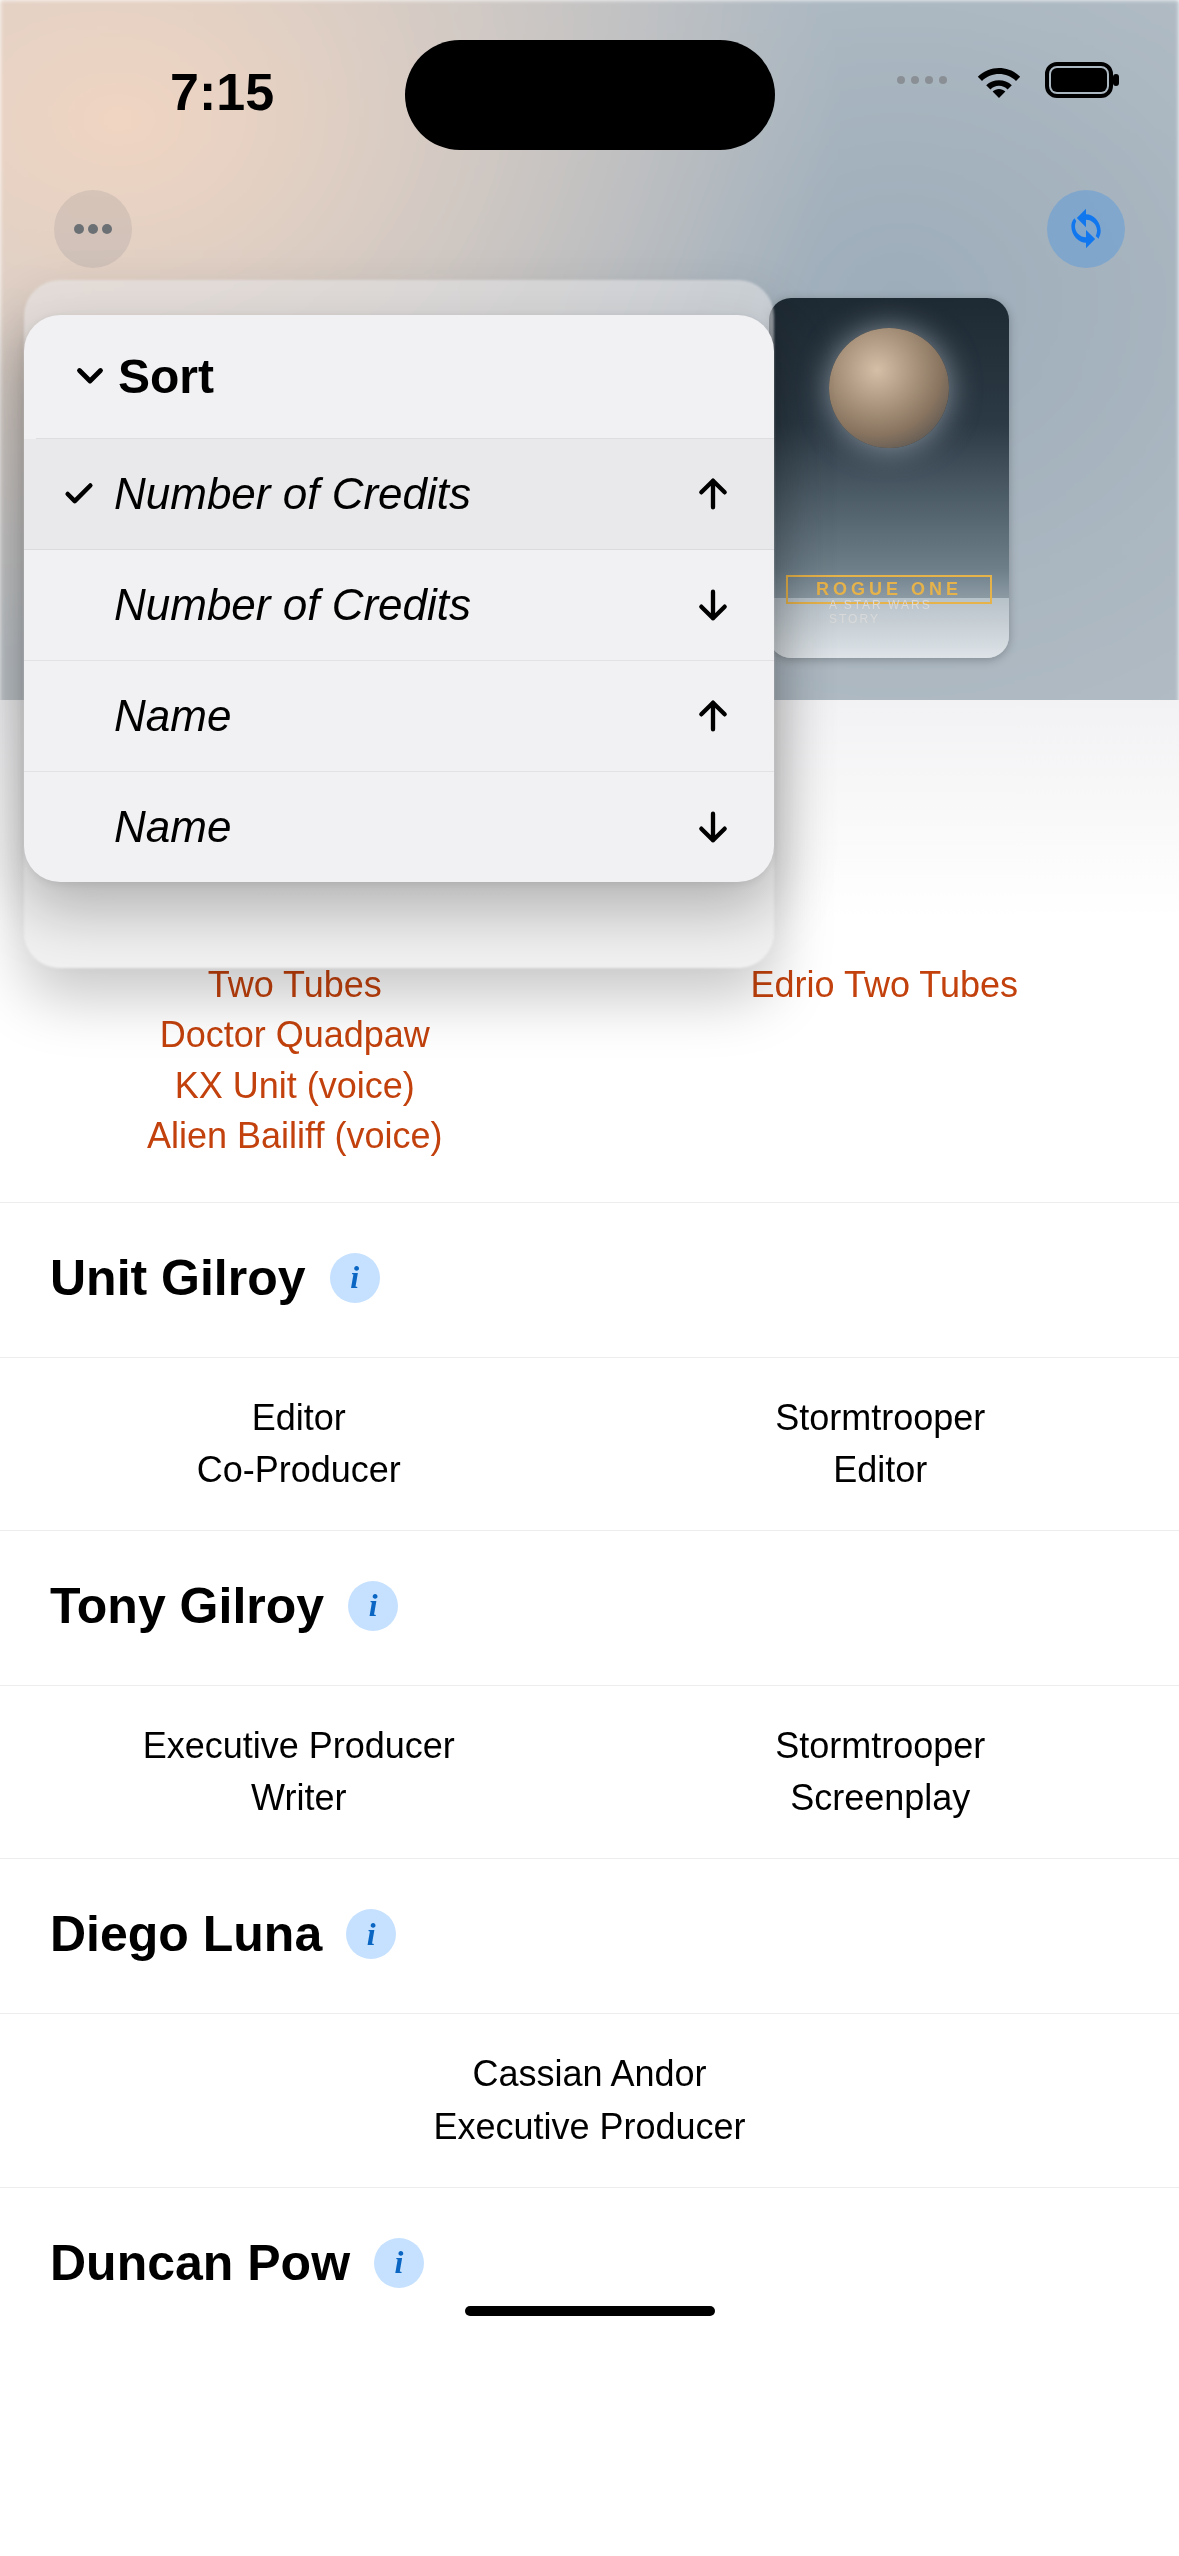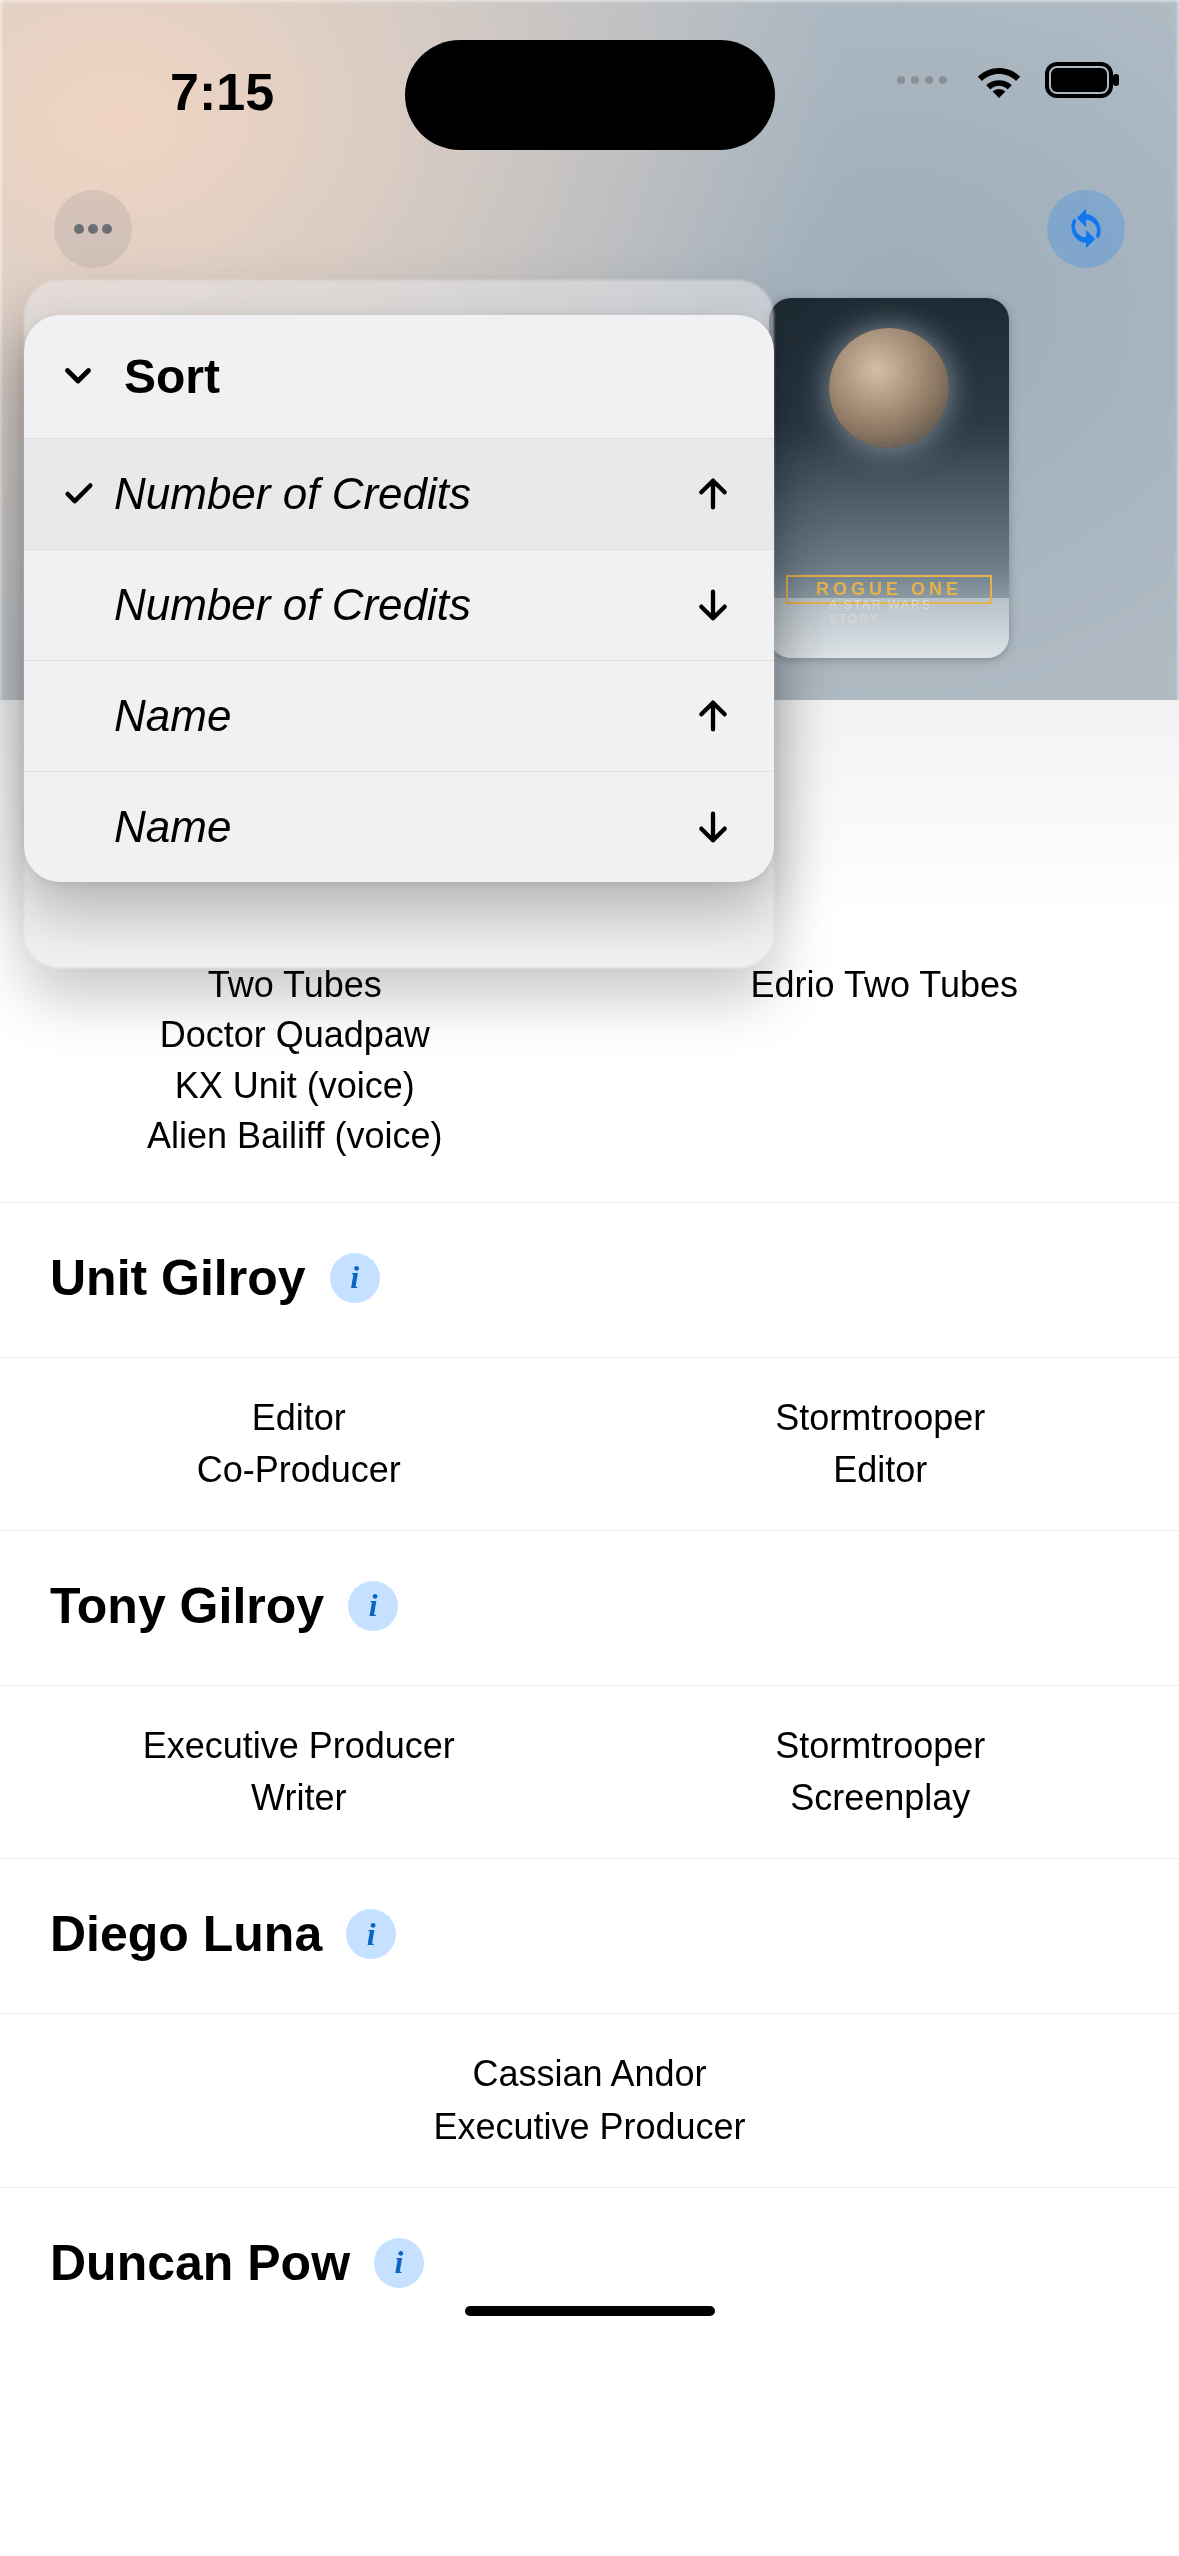--- a/index.html
+++ b/index.html
@@ -51,39 +51,40 @@
   .popover-shadow {
     position:absolute; left:24px; top:280px; width:750px; height:688px; border-radius:36px;
     background: rgba(230,230,232,0.55); box-shadow: 0 30px 60px rgba(0,0,0,0.22); z-index:90;
     filter: blur(1px);
   }
   .popover {
     position:absolute; left:24px; top:315px; width:750px; border-radius:36px;
     background: #f1f0f2; box-shadow: 0 30px 60px rgba(0,0,0,0.25), 0 2px 8px rgba(0,0,0,0.08); z-index:100; overflow:hidden;
   }
   .popover-header {
-    display:flex; align-items:center; gap:28px; padding: 34px 36px; font-size:48px; font-weight:600; color:#000;
+    display:flex; align-items:center; gap:10px; padding: 34px 36px; font-size:48px; font-weight:600; color:#000;
     border-bottom:1px solid rgba(0,0,0,0.08);
+    margin-left:12px;
   }
   .popover-header .chev svg { width:36px; height:36px; }
   .sort-option {
     display:flex; align-items:center; padding: 30px 36px 30px 30px; border-bottom:1px solid rgba(0,0,0,0.06);
     font-size:44px; color:#000;
   }
   .sort-option:last-child { border-bottom:none; }
   .sort-option.selected { background: rgba(0,0,0,0.03); }
   .sort-check { width:50px; display:flex; justify-content:center; }
   .sort-check svg { width:34px; height:34px; }
   .sort-label { flex:1; padding-left:10px;font-style:italic; }
   .sort-arrow { width:50px; display:flex; justify-content:center; }
   .sort-arrow svg { width:40px; height:40px; }
 
   
   .list { position:absolute; left:0; right:0; top:700px; bottom:0; z-index:10; }
-  .credits-fragment { text-align:center; font-size:36px; color:#000000; line-height:1.4; padding: 260px 0 40px 0; display:flex; }
+  .credits-fragment { text-align:center; font-size:36px; color:#c2410c; line-height:1.4; padding: 260px 0 40px 0; display:flex; }
   .credits-fragment .col { flex:1; padding: 0 30px;}
   .person-section { border-top: 1px solid rgba(0,0,0,0.07); }
   .person-section:first-of-type{ border-top:none;}
   .person-header { display:flex; align-items:center; gap:24px; padding: 46px 50px 50px; }
   .person-name { font-size:50px; font-weight:700; color:#000; }
   .info-btn { width:50px; height:50px; border-radius:50%; background:#c5e1ff; display:flex; align-items:center; justify-content:center; }
   .info-btn span{ font-family: Georgia, serif; font-style: italic; font-weight:700; font-size:32px; color:#0a66c2;}
   .person-credits { display:flex; border-top:1px solid rgba(0,0,0,0.07); padding: 34px 8px; }
   .person-credits .col { flex:1; text-align:center; font-size:36px; color:#000; line-height:1.45; padding:0 30px;}
 

